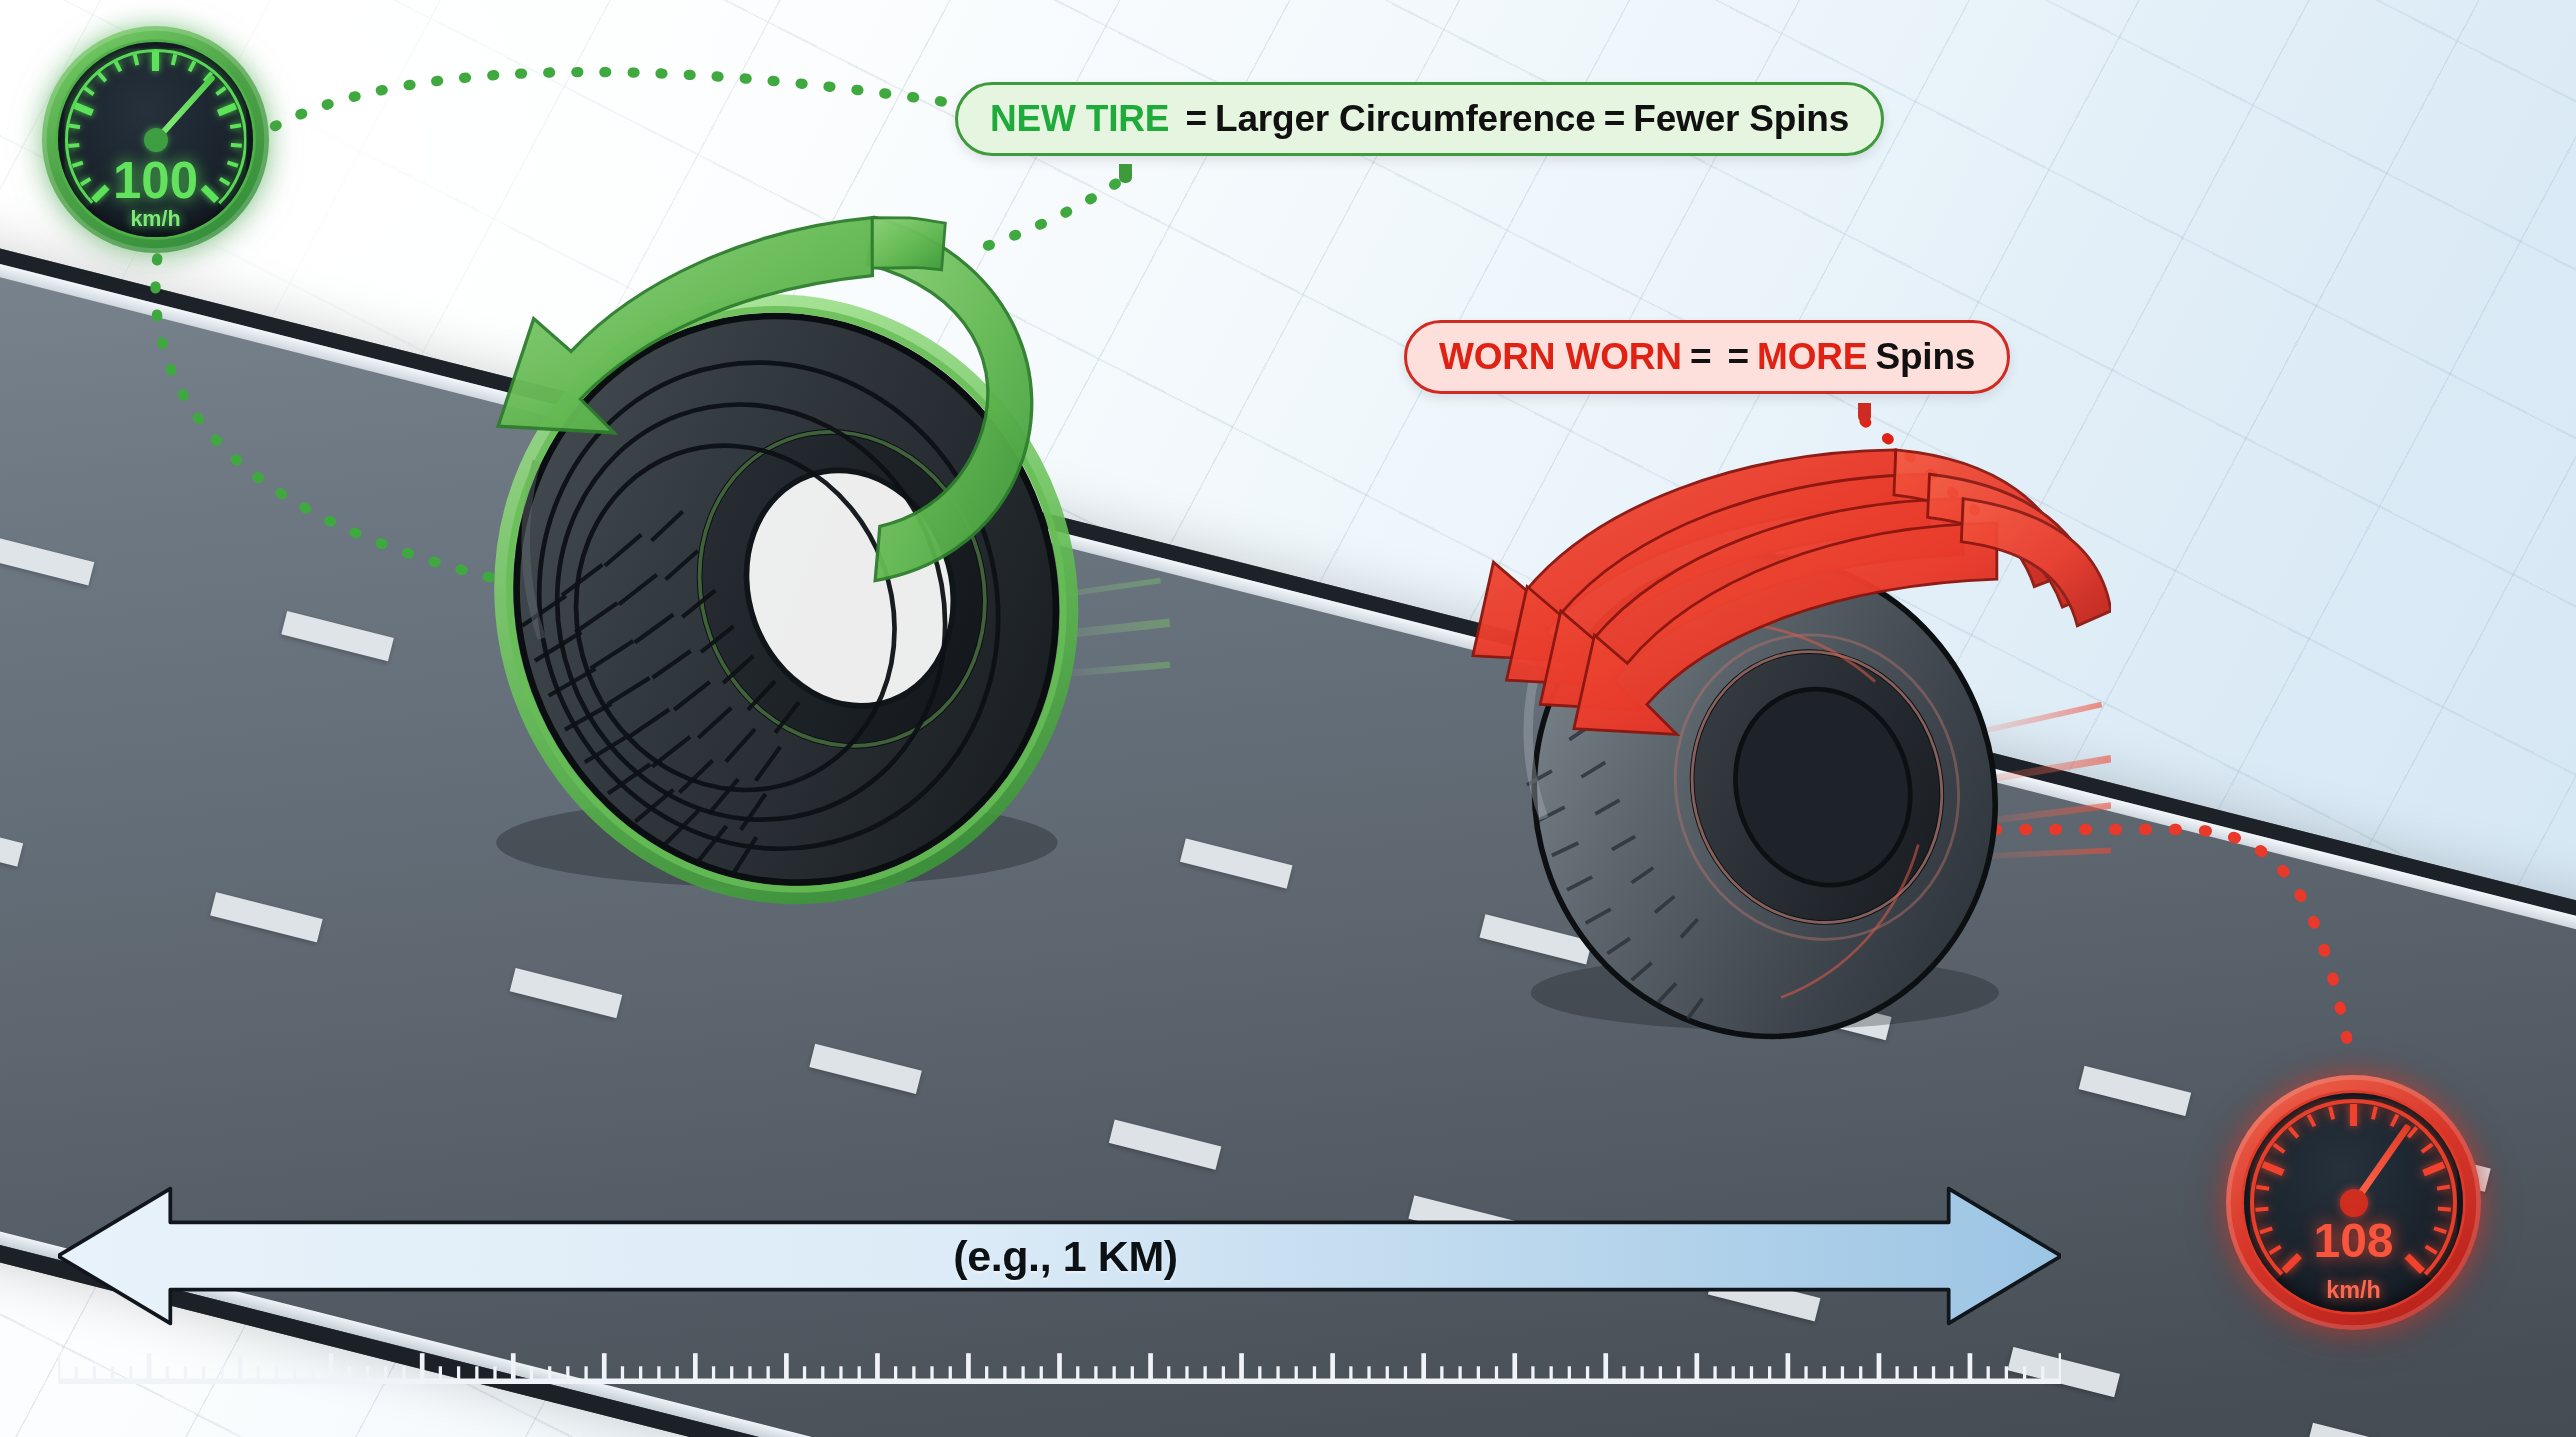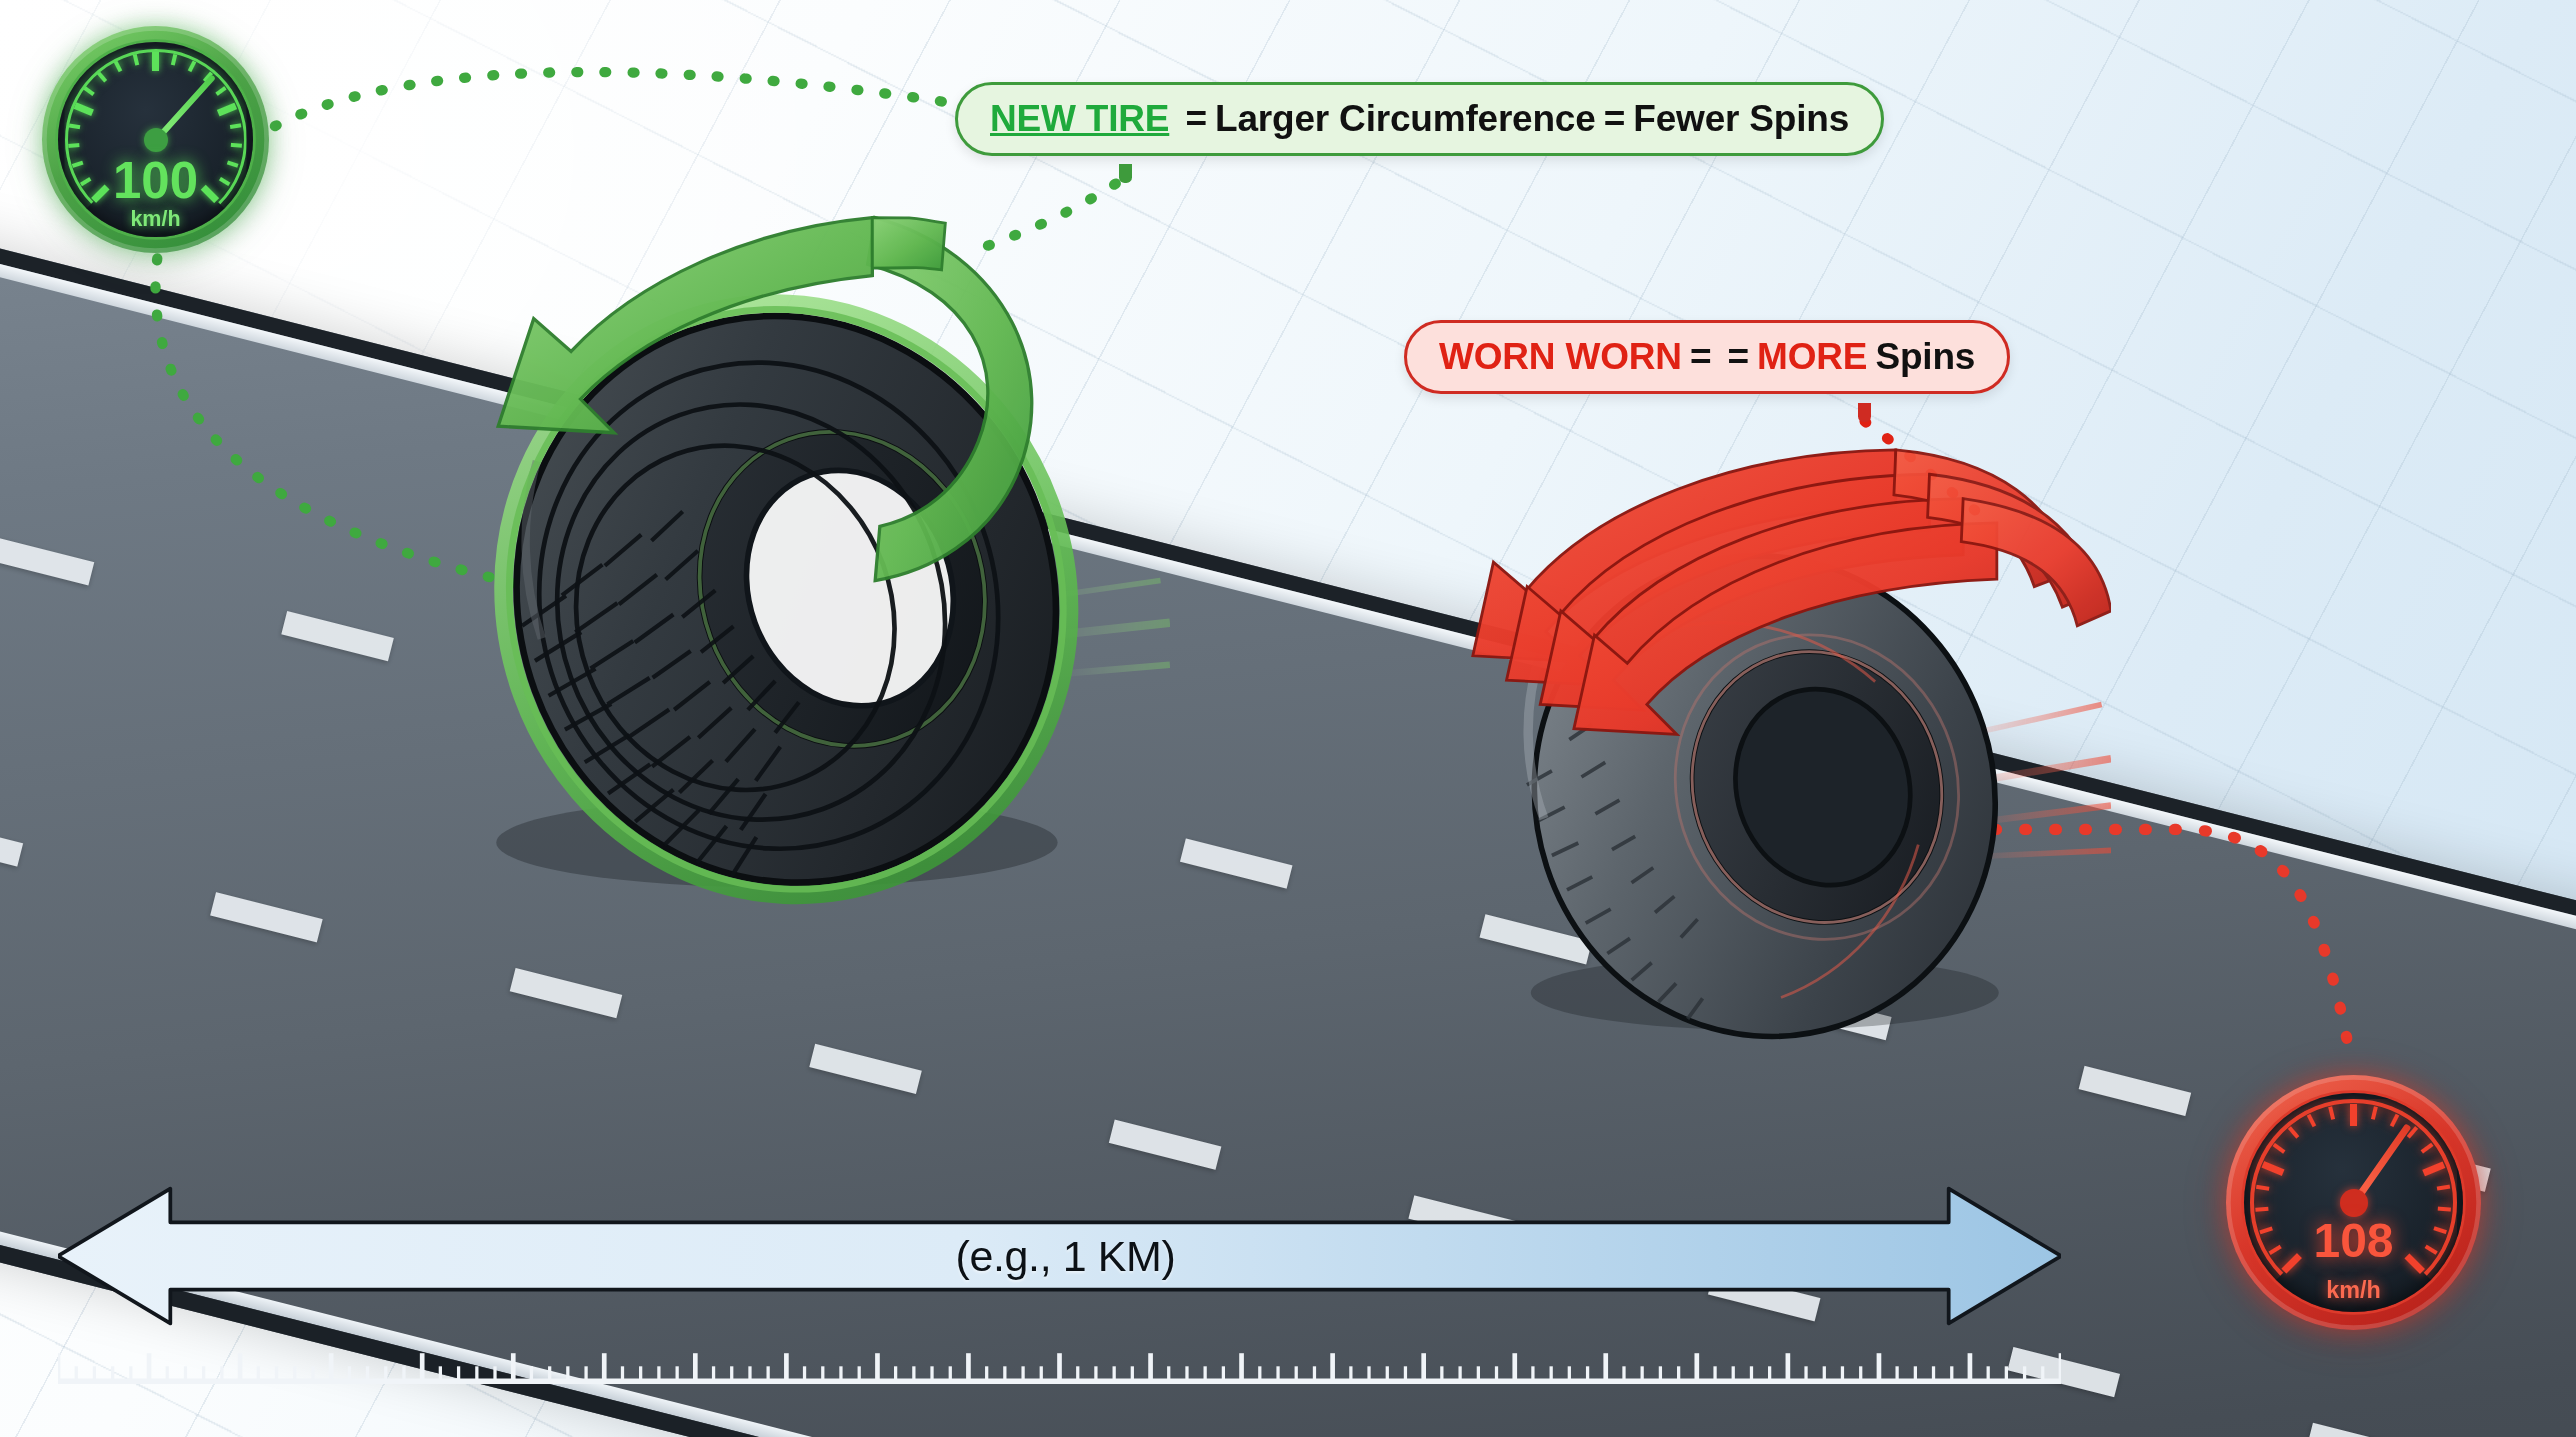--- a/index.html
+++ b/index.html
@@ -79,42 +79,42 @@
   #gauge-worn .hub   { width:28px; height:28px; background:#cf2d1f; box-shadow:0 0 8.4px rgba(250,70,50,.65); }
   #gauge-worn .val   { top:142px; font-size:48px; color:#f9553c; text-shadow:0 0 17px rgba(250,70,45,.9); }
   #gauge-worn .unit  { top:204px; font-size:23.4px; color:#fb6a50; text-shadow:0 0 11.2px rgba(250,70,45,.85); }
 
   
   .banner { position:absolute; display:flex; align-items:center; white-space:nowrap;
             border-radius:935px; padding:13px 32px; font-size:37px; font-weight:bold;
             letter-spacing:-0.2px; }
   #banner-new { left:955px; top:82px; background:#e6f5e0; border:3.7px solid #3e9b3c;
                 color:#111; box-shadow:0 4.7px 11.2px rgba(0,0,0,.10); }
-  #banner-new .hl { color:#1faa3c; margin-right:.22em;text-decoration:underline; }
+  #banner-new .hl { color:#1faa3c; margin-right:.22em; }
   #banner-worn { left:1404px; top:320px; background:#fde0dc; border:3.7px solid #cf2b22;
                  color:#111; box-shadow:0 4.7px 11.2px rgba(0,0,0,.10); }
   #banner-worn .hl { color:#e02214; }
   .banner .sep { margin:0 .22em; }
   .banner-tail { position:absolute; width:13px; height:19px; }
   #tail-new { left:1119px; top:164px; background:#3e9b3c; border-radius:0 0 5.6px 5.6px; }
   #tail-worn { left:1858px; top:403px; background:#cf2b22; border-radius:0 0 5.6px 5.6px; }
 
   
   .dotpath { position:absolute; inset:0; pointer-events:none; }
 
   
   .tire { position:absolute; }
 
   
   #dist-arrow { position:absolute; left:58px; top:1181px; width:2003px; height:150px; }
   #dist-label { position:absolute; left:58px; top:1181px; width:2003px; height:150px;
                 display:flex; align-items:center; justify-content:center;
                 font-size:43px; font-weight:bold; color:#0c1116; letter-spacing:-0.4px;
                 text-shadow:0 1.9px 2.8px rgba(255,255,255,.55); }
-  #dist-label .sub { font-weight:normal; margin-left:.28em; }
+  #dist-label .sub { font-weight:bold; margin-left:.28em; }
   #ruler { position:absolute; left:58px; top:1340px; width:2003px; height:47px; }
 </style>
 </head>
 <body>
 
 <div id="stage">
 
   <div class="grid"></div>
   <div class="glowTL"></div>
 

